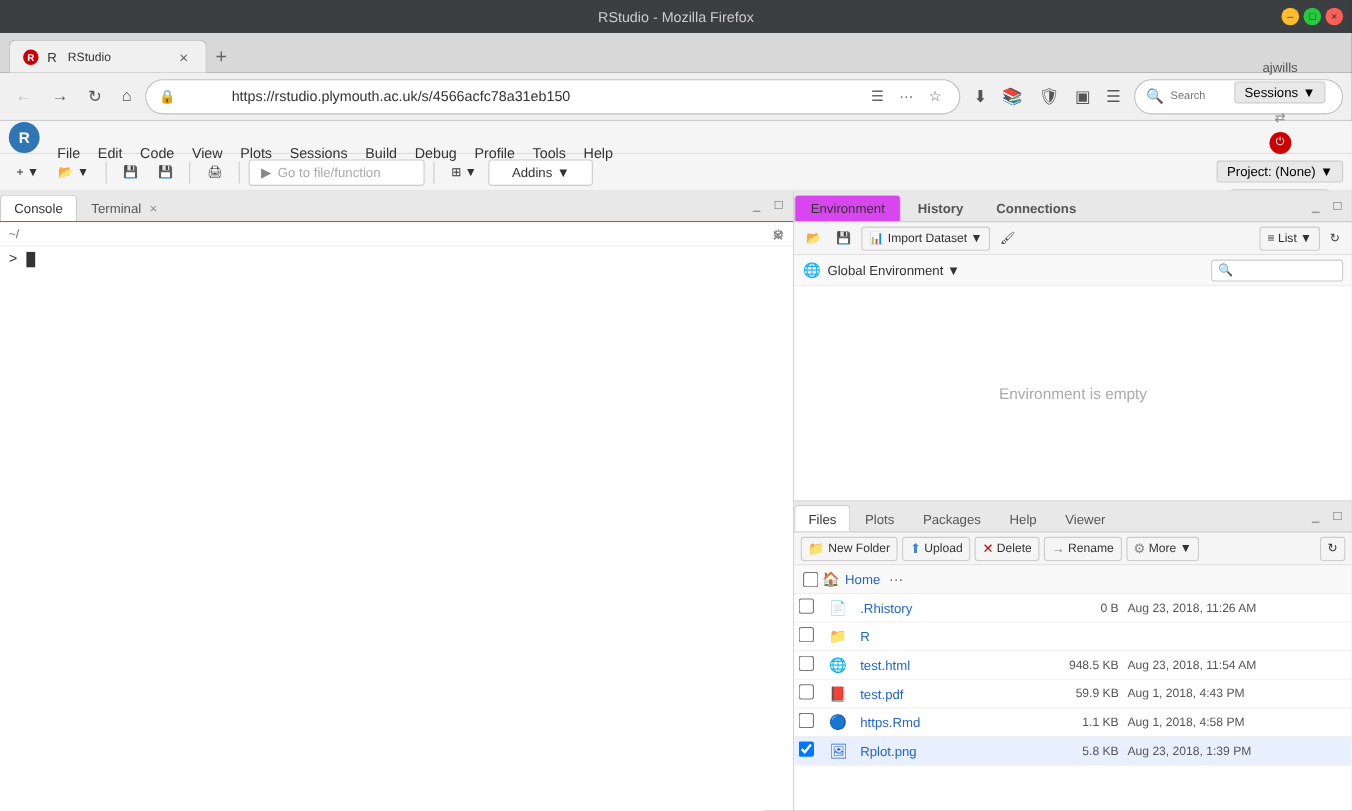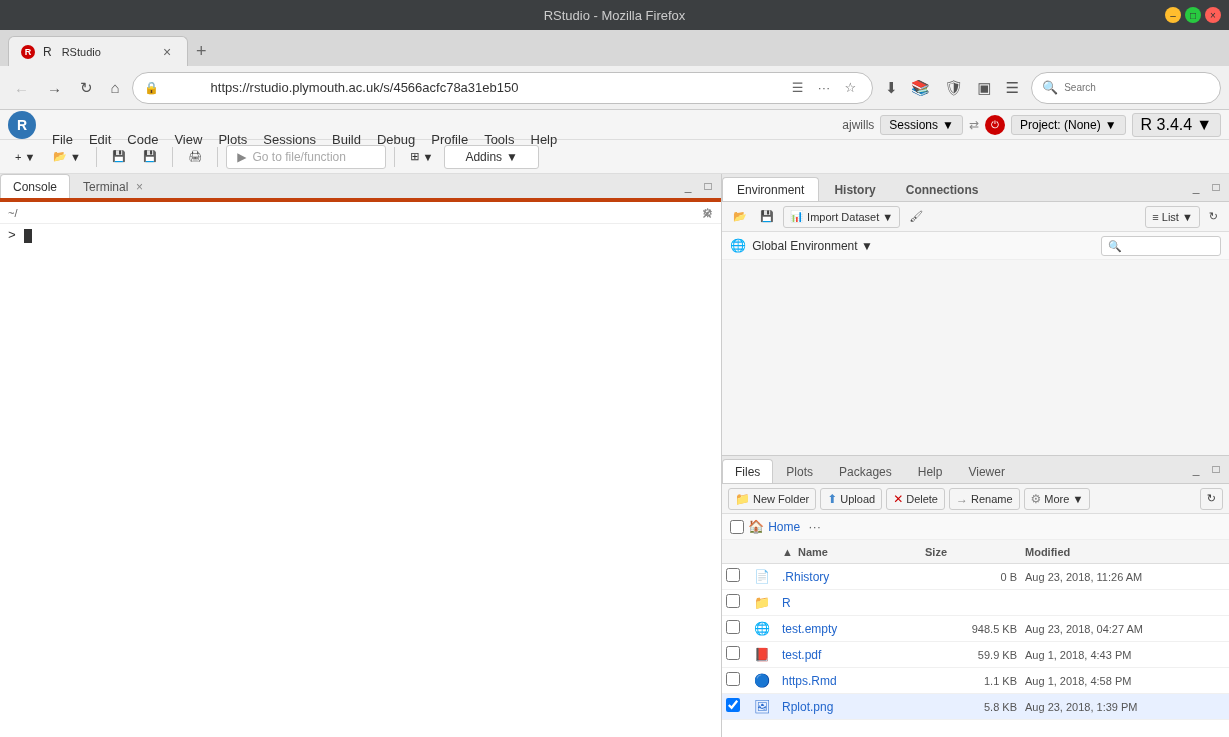--- a/index.html
+++ b/index.html
@@ -191,20 +191,21 @@
       color: #333;
       margin-top: 29px;
     }
     .menu-right {
       margin-left: auto;
       display: flex;
       align-items: center;
       gap: 6px;
       font-size: 12px;
       color: #555;
+      flex-direction: column;
     }
     .sessions-btn {
       background: #e8e8e8;
       border: 1px solid #ccc;
       border-radius: 3px;
       padding: 2px 8px;
       cursor: pointer;
       font-size: 12px;
       display: flex; align-items: center; gap: 4px;
     }
@@ -291,21 +292,22 @@
       display: flex;
       flex-direction: column;
       border-right: 1px solid #ccc;
     }
 
     
     .panel-tabs {
       background: #e8e8e8;
       height: 28px;
       display: flex;
-      border-bottom: 4px solid #c2410c;
+      align-items: flex-end;
+      border-bottom: 1px solid #c2410c;
       position: relative;
     }
     .panel-tab {
       padding: 4px 12px;
       cursor: pointer;
       font-size: 12px;
       color: #555;
       border: 1px solid transparent;
       border-bottom: none;
       border-radius: 4px 4px 0 0;
@@ -391,21 +393,21 @@
       font-size: 12px;
       color: #555;
       height: 24px;
       display: flex; align-items: center;
       border: 1px solid transparent;
       border-bottom: none;
       border-radius: 4px 4px 0 0;
       font-weight: bold;
     }
     .env-tab.active {
-      background: #ffffff;
+      background: #d946ef;
       border-color: #ccc;
       color: #333;
       font-weight: 500;
     }
     .env-panel-controls {
       position: absolute;
       right: 4px;
       top: 4px;
       display: flex; gap: 2px;
     }
@@ -793,20 +795,23 @@
           </button>
         </div>
         <div class="global-env-row">
           <span class="globe-icon">🌐</span>
           <span class="env-name">
             <span>Global Environment</span>
             <span> ▼</span>
           </span>
           <input class="env-search" type="text" placeholder="🔍" style="">
         </div>
+        <div class="env-content">
+          <span class="env-empty">Environment is empty</span>
+        </div>
       </div>
 
       <div class="files-panel">
         <div class="files-tabs">
           <div class="files-tab active">
             <span>Files</span>
           </div>
           <div class="files-tab">
             <span>Plots</span>
           </div>
@@ -850,30 +855,20 @@
             <span>↻</span>
           </button>
         </div>
         <div class="files-breadcrumb">
           <input type="checkbox" style="width: 14px; height: 14px;">
           <span class="home-icon">🏠</span>
           <span style="color:#2266cc;cursor:pointer;">Home</span>
           <button class="dotdot-btn">···</button>
         </div>
         <div class="files-table">
-          <div class="files-header">
-            <div></div>
-            <div></div>
-            <div style="cursor:pointer;">
-              <span class="sort-icon">▲</span>
-              <span>Name</span>
-            </div>
-            <div>Size</div>
-            <div>Modified</div>
-          </div>
 
           <div class="files-row">
             <div>
               <input type="checkbox" class="files-checkbox" style="">
             </div>
             <div>
               <span class="file-icon" style="color:#888;">📄</span>
             </div>
             <div>
               <span class="file-name">.Rhistory</span>
@@ -897,24 +892,24 @@
           </div>
 
           <div class="files-row">
             <div>
               <input type="checkbox" class="files-checkbox" style="">
             </div>
             <div>
               <span class="file-icon" style="color:#3388cc;">🌐</span>
             </div>
             <div>
-              <span class="file-name">test.empty</span>
+              <span class="file-name">test.html</span>
             </div>
             <div class="file-size">948.5 KB</div>
-            <div class="file-modified">Aug 23, 2018, 04:27 AM</div>
+            <div class="file-modified">Aug 23, 2018, 11:54 AM</div>
           </div>
 
           <div class="files-row">
             <div>
               <input type="checkbox" class="files-checkbox" style="">
             </div>
             <div>
               <span class="file-icon" style="color:#cc0000;">📕</span>
             </div>
             <div>

